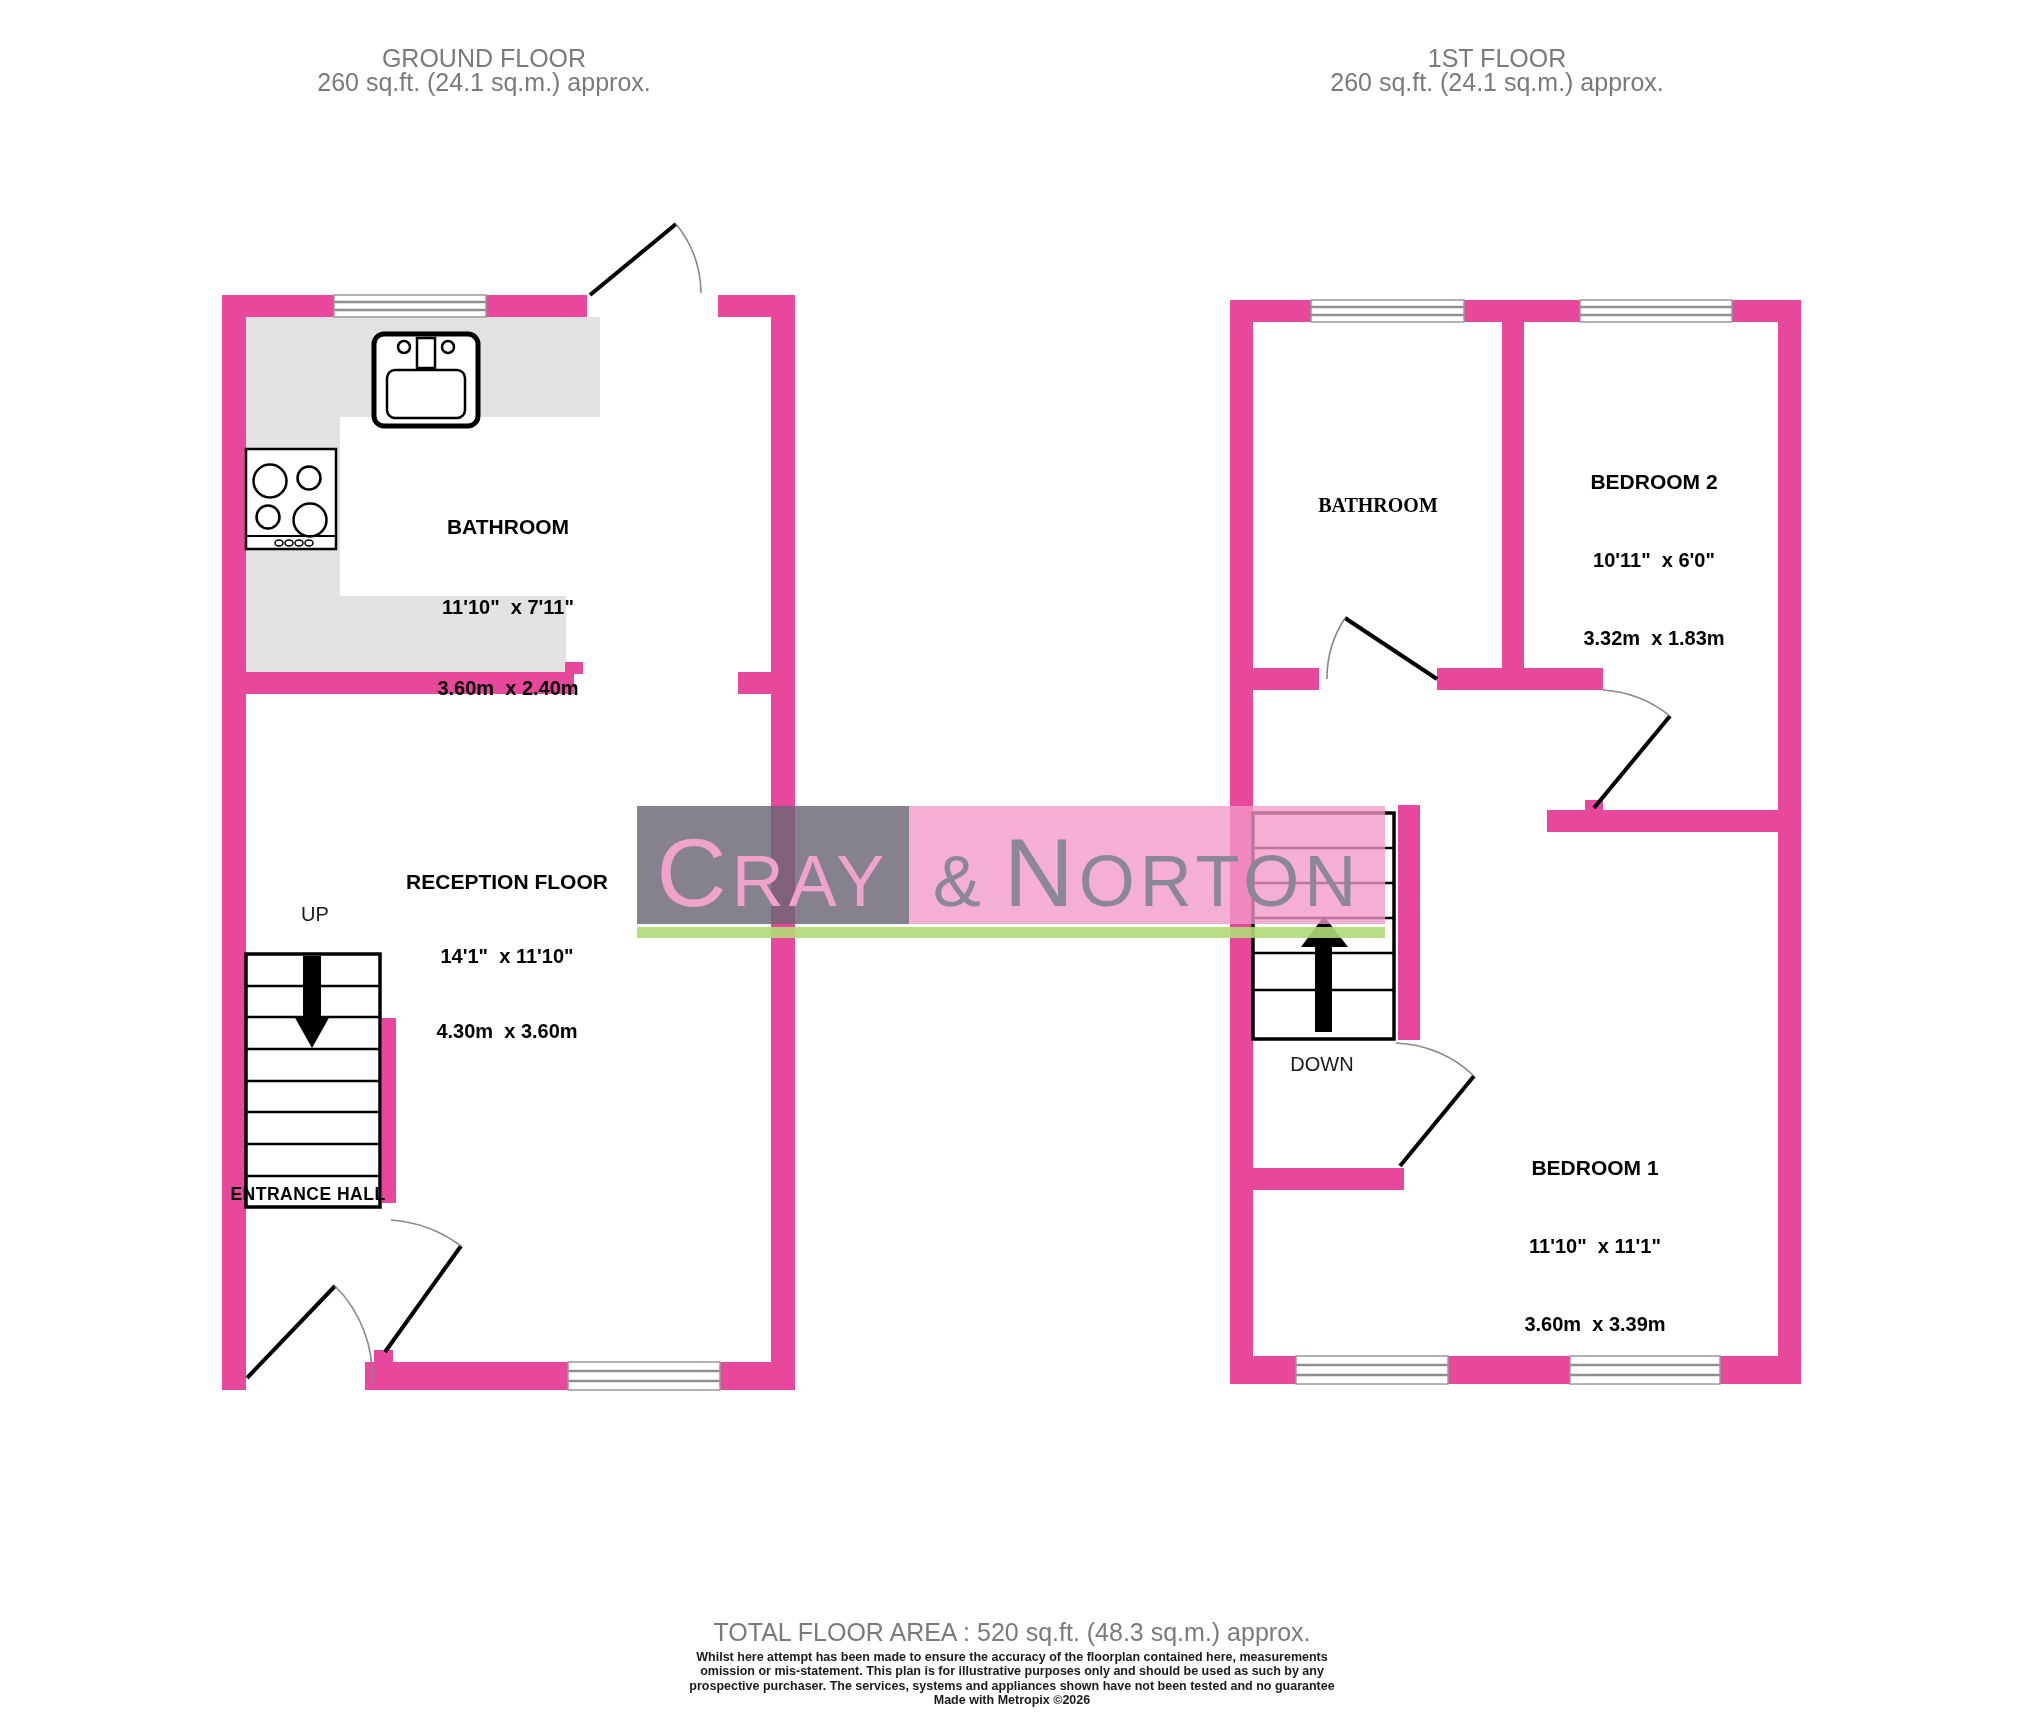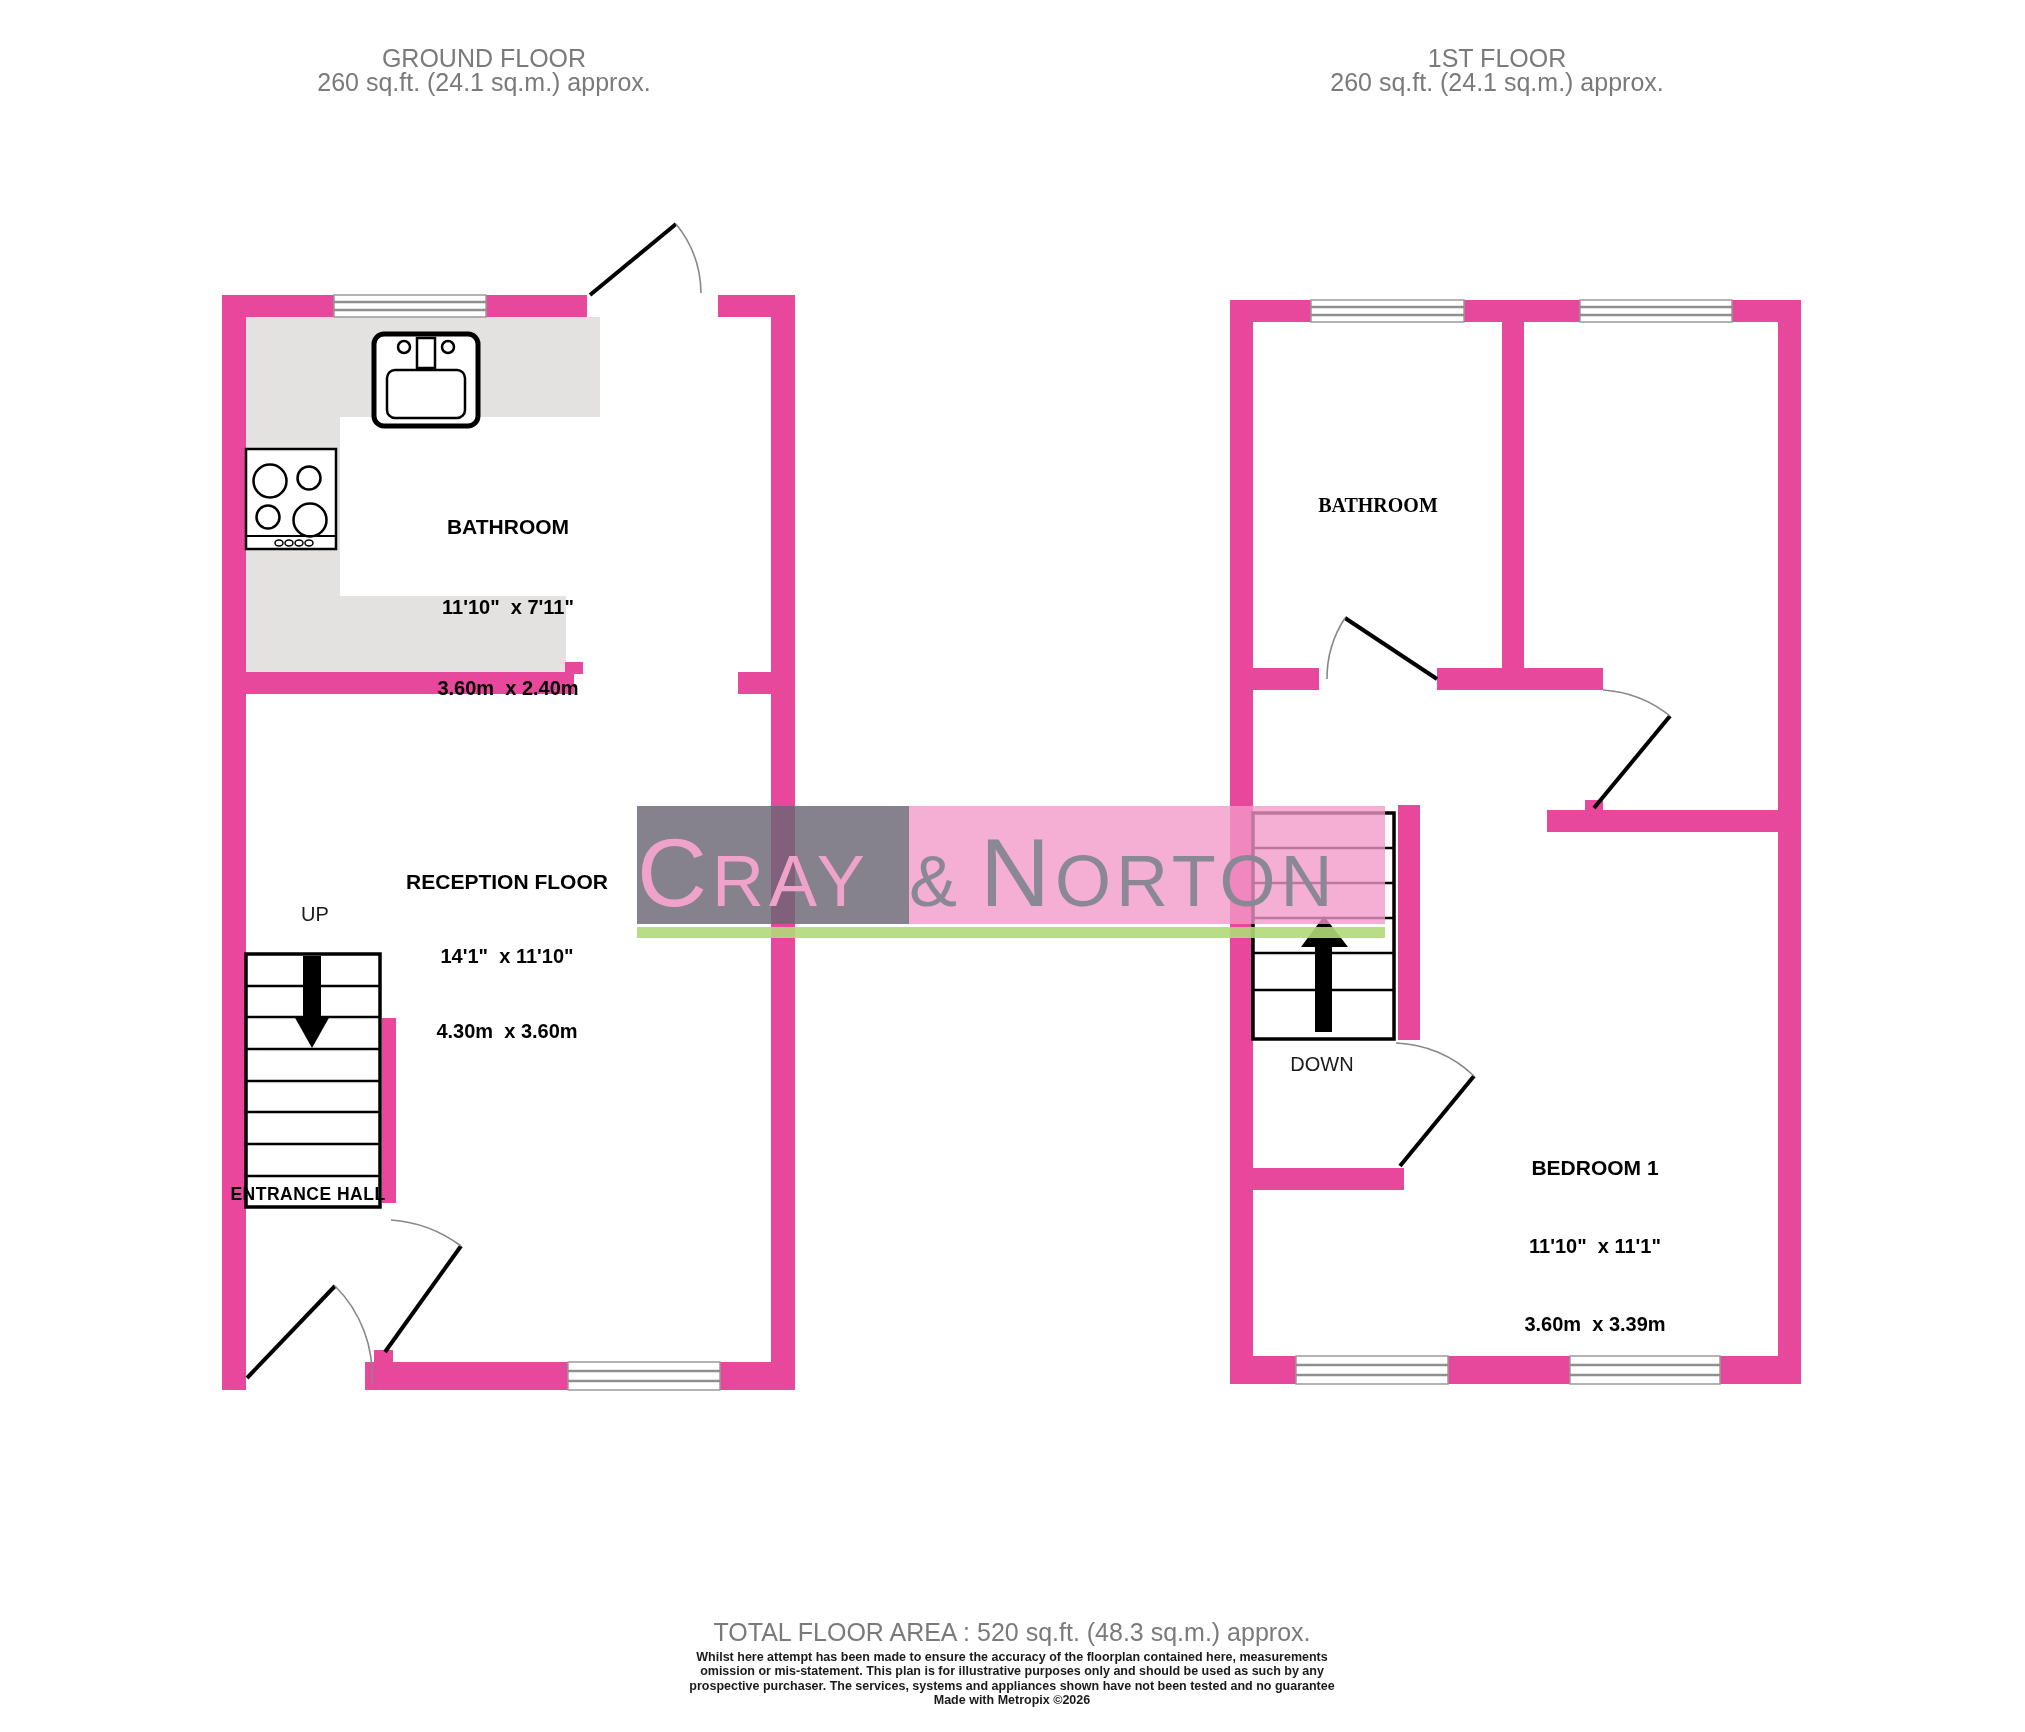--- a/index.html
+++ b/index.html
@@ -10,21 +10,21 @@
   .counter{fill:var(--counter);}
   .winline{stroke:var(--window-line);stroke-width:2.5;}
   .blk{stroke:#000;fill:#fff;}
   .leaf{stroke:#000;stroke-width:4;}
   .swing{stroke:var(--door-arc);stroke-width:1.6;fill:none;}
   
   .logo-box{position:absolute;z-index:2;}
   .logo-gray{left:637px;top:806px;width:272px;height:118px;background:var(--logo-gray-bg);}
   .logo-pink{left:909px;top:806px;width:476px;height:118px;background:var(--logo-pink-bg);}
   .logo-green{left:637px;top:927px;width:748px;height:11px;background:var(--logo-green);}
-  .logo-text{position:absolute;left:0;right:0;bottom:12px;text-align:left;white-space:nowrap;
+  .logo-text{position:absolute;left:0;right:0;bottom:12px;text-align:center;white-space:nowrap;
              font-family:"Liberation Sans",sans-serif;letter-spacing:5px;line-height:0.8;}
   .lg-big{font-size:97px;}
   .lg-small{font-size:72px;}
   .lg-cray{color:var(--logo-cray);}
   .lg-norton{color:var(--logo-norton);}
   .lg-amp{margin-right:18px;}
   
   .lbl{position:absolute;z-index:3;text-align:center;color:#000;}
   .floor-title{width:520px;font-size:25px;line-height:24px;color:var(--title-gray);}
   .room{font-weight:bold;font-size:21px;line-height:27px;white-space:pre;}
@@ -237,20 +237,25 @@
   <div class="dim">14'1"  x 11'10"</div>
   <div class="dim">4.30m  x 3.60m</div>
 </div>
 
 <div class="lbl stair-lbl" style="left:285px;top:903px;width:60px;">UP</div>
 
 <div class="lbl hall-lbl" style="left:218px;top:1184px;width:180px;">ENTRANCE HALL</div>
 
 <div class="lbl small-room" style="left:1288px;top:494px;width:180px;">BATHROOM</div>
 
+<div class="lbl room" style="left:1504px;top:417px;width:300px;line-height:26px;">
+  <div>BEDROOM 2</div>
+  <div class="dim">10'11"  x 6'0"</div>
+  <div class="dim">3.32m  x 1.83m</div>
+</div>
 
 <div class="lbl room" style="left:1445px;top:1103px;width:300px;line-height:26px;">
   <div>BEDROOM 1</div>
   <div class="dim">11'10"  x 11'1"</div>
   <div class="dim">3.60m  x 3.39m</div>
 </div>
 
 <div class="lbl stair-lbl" style="left:1282px;top:1053px;width:80px;">DOWN</div>
 
 <div class="lbl total" style="left:512px;top:1618px;">TOTAL FLOOR AREA : 520 sq.ft. (48.3 sq.m.) approx.</div>

